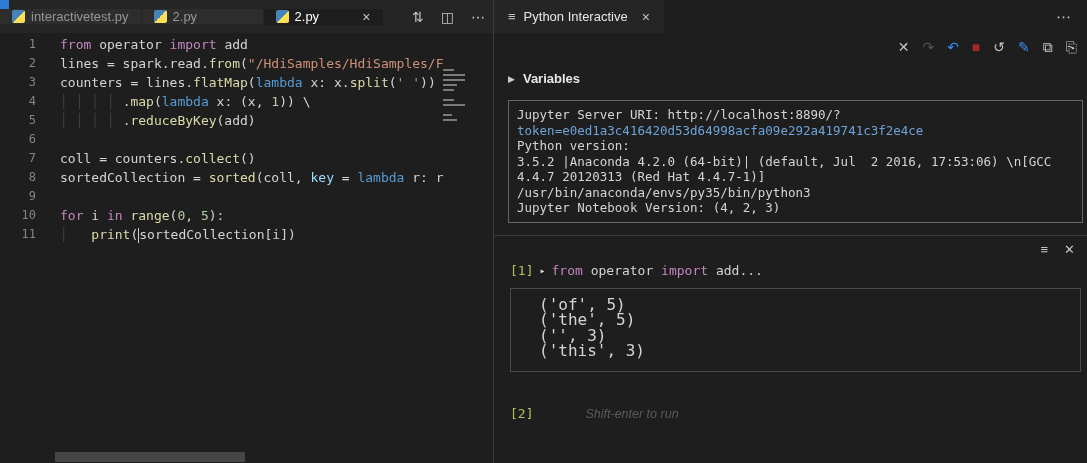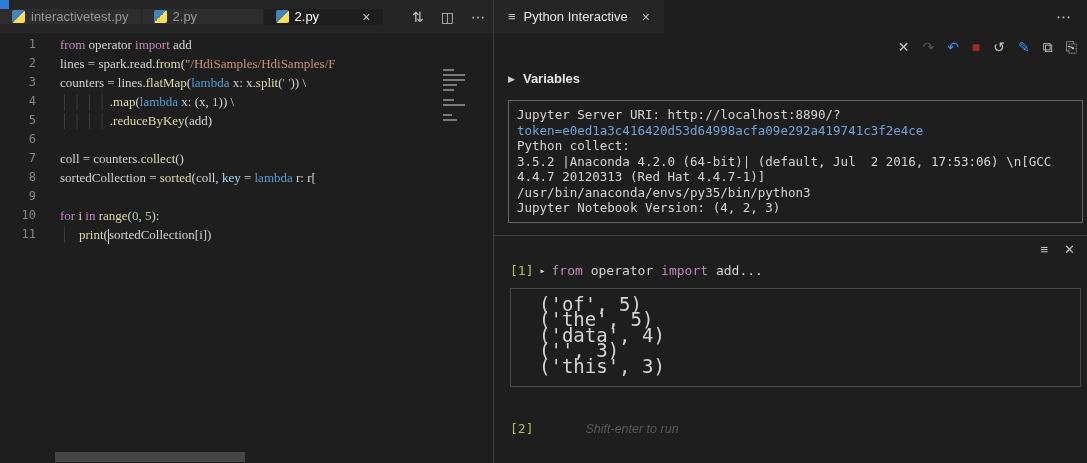--- a/index.html
+++ b/index.html
@@ -18,21 +18,21 @@
   .pyicon{width:13px;height:13px;border-radius:2px;flex:none;
           background:linear-gradient(135deg,#4584b6 50%,#ffde57 50%);}
   .tab-actions{margin-left:auto;display:flex;align-items:center;gap:17px;padding-right:8px;
                color:#c5c5c5;font-size:14px;}
   .tab-actions span{cursor:pointer;}
 
   .codearea{position:absolute;top:33px;left:0;right:0;bottom:0;padding-top:2px;overflow:hidden;}
   .code-line{display:flex;height:19px;line-height:19px;font-family:"DejaVu Sans Mono",monospace;
              font-size:13px;white-space:pre;}
   .ln{flex:none;width:36px;text-align:right;color:#858585;font-size:12px;padding-right:24px;}
-  .code{white-space:pre;font-family:Liberation Serif, serif;}
+  .code{white-space:pre;}
   .tok-k{color:#C586C0}.tok-f{color:#DCDCAA}.tok-s{color:#CE9178}.tok-n{color:#B5CEA8}
   .tok-b{color:#569CD6}.tok-d{color:#D4D4D4}.tok-v{color:#9CDCFE}.tok-g{color:#3f3f46}
   .cursor{display:inline-block;width:0;height:15px;border-left:1.5px solid #d0d0d0;vertical-align:middle;}
 
   .minimap-wrap{position:absolute;left:443px;top:33px;right:0;bottom:0;background:#1e1e1e;}
   .minimap{position:absolute;left:0;top:3px;width:22px;display:flex;flex-direction:column;
            gap:3px;align-items:flex-start;cursor:pointer;}
   .mbar{height:2px;background:#9a9a9a;opacity:.75;}
 
   .hscroll{position:absolute;left:55px;top:452px;width:190px;height:10px;background:#464646;cursor:pointer;}
@@ -70,21 +70,21 @@
                 color:#c5c5c5;font-size:13px;}
   .cell-toolbar span{cursor:pointer;}
 
   .cellrow{display:flex;align-items:center;gap:6px;padding:6px 0 0 16px;
            font-family:"DejaVu Sans Mono",monospace;font-size:13px;}
   .prompt{color:#b5bd5c;}
   .cellarrow{color:#d4d4d4;font-size:10px;}
   .cell-code{white-space:pre;}
 
   .outbox{margin:10px 6px 0 16px;border:1px solid #4a4a4a;padding:8px 0 12px 28px;
-          font-family:"DejaVu Sans Mono",monospace;font-size:19px;line-height:15.5px;color:#d4d4d4;}
+          font-family:"DejaVu Sans Mono",monospace;font-size:16px;line-height:15.5px;color:#d4d4d4;}
   .oline{white-space:pre;}
 
   .cellrow.empty{padding-top:34px;gap:52px;align-items:baseline;}
   .placeholder{color:#5a5a5a;font-style:italic;font-family:"Liberation Sans",sans-serif;font-size:12.5px;}
 </style>
 </head>
 <body>
 
 <div class="editor">
   <div class="tabbar">
@@ -167,21 +167,21 @@
     </div>
 
   <div class="vars">
     <span class="chev">▶</span>
     <span>Variables</span>
   </div>
 
   <div class="server">
       <div class="sline plain">Jupyter Server URI: http://localhost:8890/?</div>
       <div class="sline link">token=e0ed1a3c416420d53d64998acfa09e292a419741c3f2e4ce</div>
-      <div class="sline plain">Python collect:</div>
+      <div class="sline plain">Python version:</div>
       <div class="sline plain">3.5.2 |Anaconda 4.2.0 (64-bit)| (default, Jul  2 2016, 17:53:06) \n[GCC</div>
       <div class="sline plain">4.4.7 20120313 (Red Hat 4.4.7-1)]</div>
       <div class="sline plain">/usr/bin/anaconda/envs/py35/bin/python3</div>
       <div class="sline plain">Jupyter Notebook Version: (4, 2, 3)</div>
     </div>
 
   <div class="cellsep"></div>
 
   <div class="cell-toolbar">
       <span>≡</span>
@@ -190,21 +190,20 @@
 
   <div class="cellrow">
     <span class="prompt">[1]</span>
     <span class="cellarrow">▸</span>
     <span class="cell-code"><span class="tok-k">from</span><span class="tok-d"> operator </span><span class="tok-k">import</span><span class="tok-d"> add...</span></span>
   </div>
 
   <div class="outbox">
       <div class="oline">('of', 5)</div>
       <div class="oline">('the', 5)</div>
-      <div class="oline">('data', 4)</div>
       <div class="oline">('', 3)</div>
       <div class="oline">('this', 3)</div>
     </div>
 
   <div class="cellrow empty">
     <span class="prompt">[2]</span>
     <span class="placeholder">Shift-enter to run</span>
   </div>
 </div>
 

